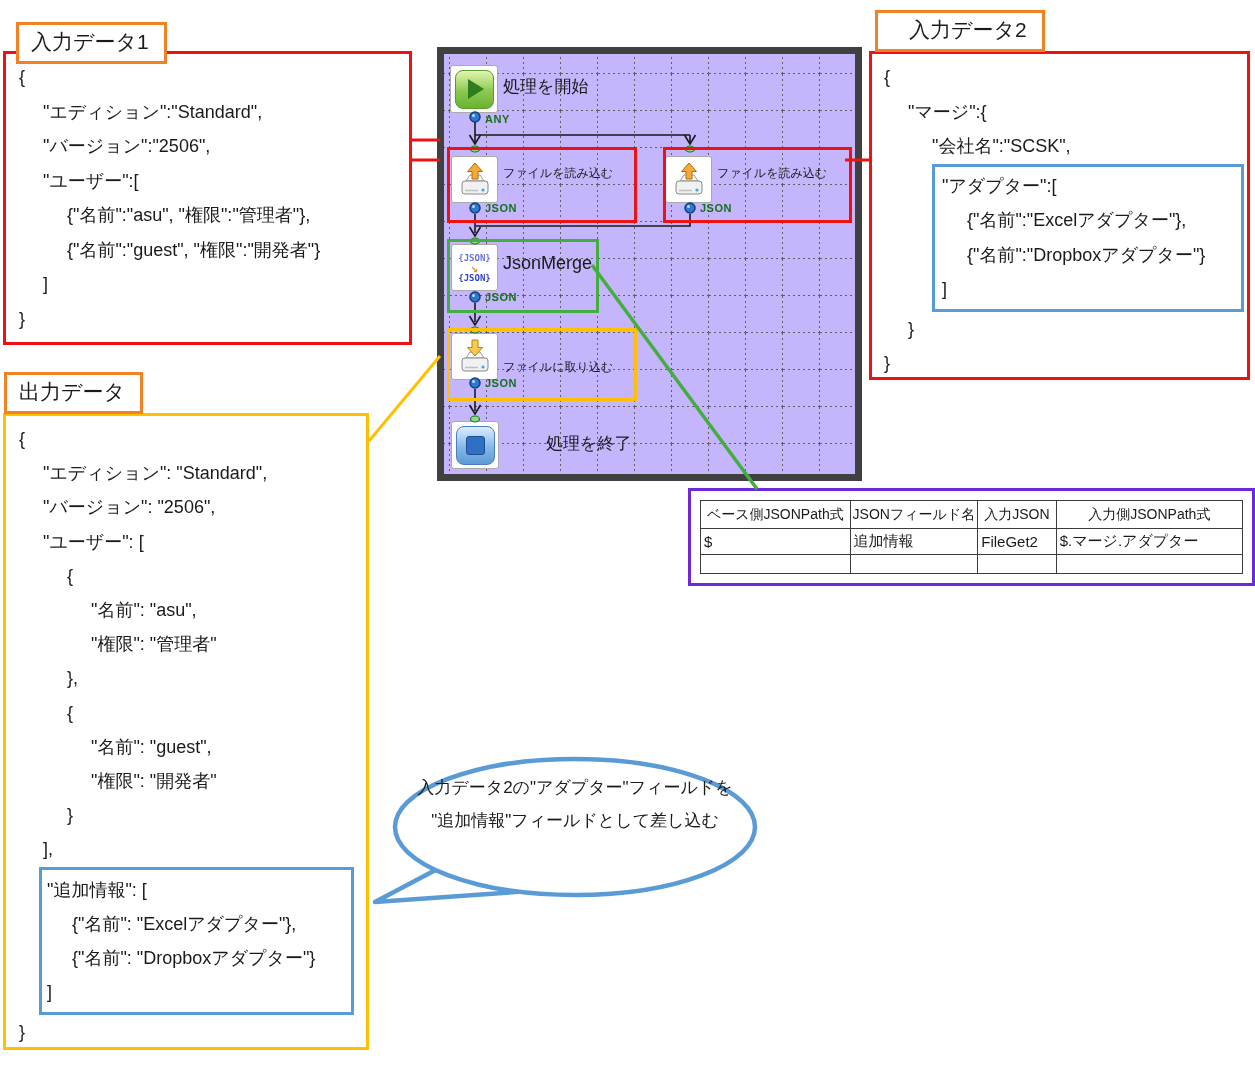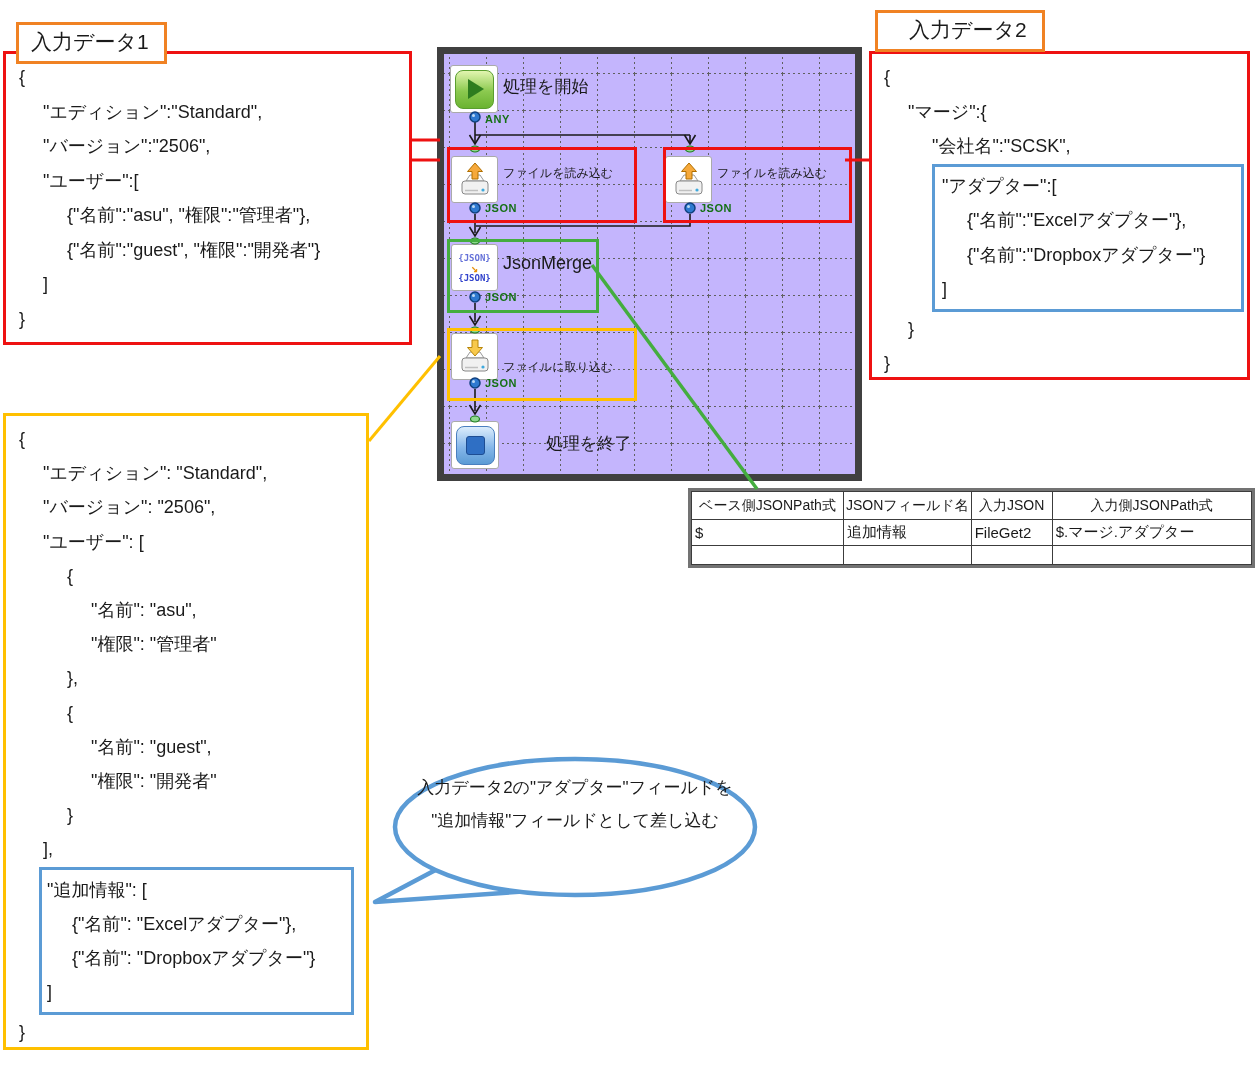--- a/index.html
+++ b/index.html
@@ -39,22 +39,22 @@
             border-bottom:10px solid transparent;margin-left:4px;}
   .icon-end{width:37px;height:37px;border-radius:8px;border:1.5px solid #4A7FBF;
             background:linear-gradient(#dcedfc,#86b7ea 55%,#5b9bd5);
             display:flex;align-items:center;justify-content:center;}
   .end-sq{width:17px;height:17px;background:#2F6FC4;border:1px solid #1d4d93;border-radius:3px;}
   .icon-merge{display:flex;flex-direction:column;align-items:center;line-height:10px;
               font-weight:bold;color:#3344CC;font-size:9px;font-family:"DejaVu Sans Mono",monospace;}
   .merge-arrow{color:#E8920C;font-size:12px;line-height:10px;font-weight:bold;}
 
   
-  .tablewrap{position:absolute;left:688px;top:488px;border:3px solid #737373;background:#fff;
-             padding:0;z-index:9;}
+  .tablewrap{position:absolute;left:688px;top:488px;border:3px solid #6d28d9;background:#fff;
+             padding:9px;z-index:9;}
   table.merge{border-collapse:collapse;table-layout:fixed;}
   table.merge th{font-weight:normal;font-size:14px;text-align:center;border:1px solid #3c3c3c;
                  height:27px;padding:0 2px;white-space:nowrap;overflow:hidden;}
   table.merge td{font-size:15px;text-align:left;border:1px solid #3c3c3c;height:25px;
                  padding:0 3px;white-space:nowrap;overflow:hidden;}
   table.merge tr:last-child td{height:18px;}
 
   
   .bubble-text{position:absolute;left:405px;top:771px;width:340px;text-align:center;
                font-size:17px;z-index:31;}
@@ -63,20 +63,21 @@
   
   #overlay{position:absolute;left:0;top:0;z-index:30;pointer-events:none;}
 </style>
 </head>
 <body>
 
 <div id="page">
 
   <div class="tag" style="left:8px;top:22px;margin-left:8px;">入力データ1</div>
   <div class="tag" style="left:875px;top:10px;padding-left:31px;">入力データ2</div>
+  <div class="tag" style="left:4px;top:372px;">出力データ</div>
 
   <div class="code" style="left:3px;top:51px;width:409px;height:294px;">
     <div>
 
     <div class="code-line" style="padding-left: 0px;">{</div>
         <div class="code-line" style="padding-left: 24px;">"エディション":"Standard",</div>
         <div class="code-line" style="padding-left: 24px;">"バージョン":"2506",</div>
         <div class="code-line" style="padding-left: 24px;">"ユーザー":[</div>
         <div class="code-line" style="padding-left: 48px;">{"名前":"asu", "権限":"管理者"},</div>
         <div class="code-line" style="padding-left: 48px;">{"名前":"guest", "権限":"開発者"}</div>

